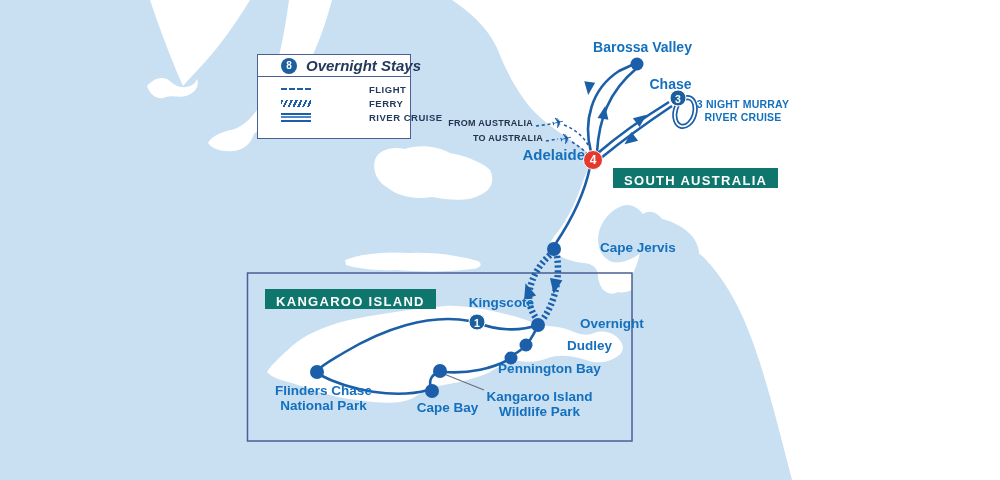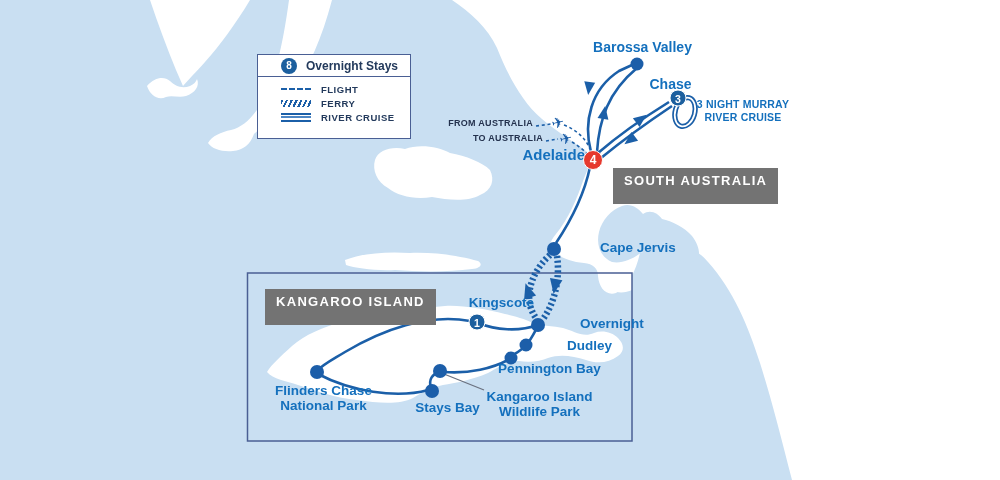--- a/index.html
+++ b/index.html
@@ -19,22 +19,22 @@
   .caps-note{
     position:absolute;color:#1470bd;font-weight:bold;font-size:10.5px;
     letter-spacing:.2px;text-align:center;transform:translateX(-50%);
     line-height:1.25;z-index:6;white-space:nowrap;
   }
   .tiny-navy{
     position:absolute;color:#24324e;font-weight:bold;font-size:9px;
     letter-spacing:.3px;white-space:nowrap;transform:translateX(-100%);z-index:6;
   }
   .region-box{
-    position:absolute;background:#737373;color:#fff;font-weight:bold;
-    font-size:13px;letter-spacing:1.3px;padding:5px 11px 16px;white-space:nowrap;z-index:7;
+    position:absolute;background:#0f766e;color:#fff;font-weight:bold;
+    font-size:13px;letter-spacing:1.3px;padding:5px 11px 0;white-space:nowrap;z-index:7;
   }
   
   .badge{
     position:absolute;border-radius:50%;color:#fff;font-weight:bold;
     display:flex;align-items:center;justify-content:center;
     transform:translate(-50%,-50%);z-index:8;box-sizing:border-box;
     border:1.5px solid #fff;
   }
   .badge.blue{background:#1c5f9e;width:17px;height:17px;font-size:10.5px;}
   .badge.red{background:#e6392e;width:20px;height:20px;font-size:12px;}
@@ -52,24 +52,24 @@
   .legend-header{
     height:21px;border-bottom:1px solid #4a5f94;
     display:flex;align-items:center;
   }
   .legend-badge{
     width:16px;height:16px;border-radius:50%;background:#1c5f9e;color:#fff;
     font-size:10px;font-weight:bold;display:flex;align-items:center;
     justify-content:center;margin-left:23px;flex:0 0 auto;
   }
   .legend-title{
-    color:#233a5c;font-size:12px;font-weight:bold;margin-left:9px;white-space:nowrap;
+    color:#233a5c;font-size:15px;font-weight:bold;margin-left:9px;white-space:nowrap;font-style:italic;
   }
   .legend-items{padding-top:5px;}
-  .legend-row{display:flex;align-items:center;height:13.5px;margin-top:.5px;}
+  .legend-row{display:flex;align-items:center;height:13.5px;margin-top:.5px;gap:48px;}
   .legend-sample{width:34px;margin-left:21px;flex:0 0 auto;display:flex;align-items:center;justify-content:center;}
   .legend-label{
     color:#233a5c;font-size:9.5px;font-weight:bold;letter-spacing:.5px;
     margin-left:8px;white-space:nowrap;
   }
   .samp-flight{width:30px;height:0;border-top:2.2px dashed #1b5fa8;}
   .samp-coach{width:30px;height:1.8px;background:#1b5fa8;}
   .samp-ferry{
     width:30px;height:7px;
     background:repeating-linear-gradient(115deg,#1b5fa8 0 2px,transparent 2px 4.4px);
@@ -277,21 +277,21 @@
   <div class="place right" style="left:585px;top:147px;font-size:15px;">Adelaide</div>
   <div class="caps-note" style="left:743px;top:98px;">
     <span>3 NIGHT MURRAY</span><br>
     <span>RIVER CRUISE</span>
   </div>
   <div class="place" style="left:569px;top:241px;">Cape Jervis</div>
   <div class="place center" style="left:486px;top:296px;">Kingscote</div>
   <div class="place" style="left:549px;top:317px;">Overnight</div>
   <div class="place" style="left:536px;top:339px;">Dudley</div>
   <div class="place center" style="left:534px;top:362px;">Pennington Bay</div>
-  <div class="place center" style="left:432px;top:401px;">Stays Bay</div>
+  <div class="place center" style="left:432px;top:401px;">Cape Bay</div>
   <div class="place center" style="left:308px;top:383px;text-align:center;line-height:1.12;">
     <span>Flinders Chase</span><br>
     <span>National Park</span>
   </div>
   <div class="place center" style="left:524px;top:389px;text-align:center;line-height:1.12;">
     <span>Kangaroo Island</span><br>
     <span>Wildlife Park</span>
   </div>
 
   <div class="badge red" style="left:593px;top:160px;">4</div>

